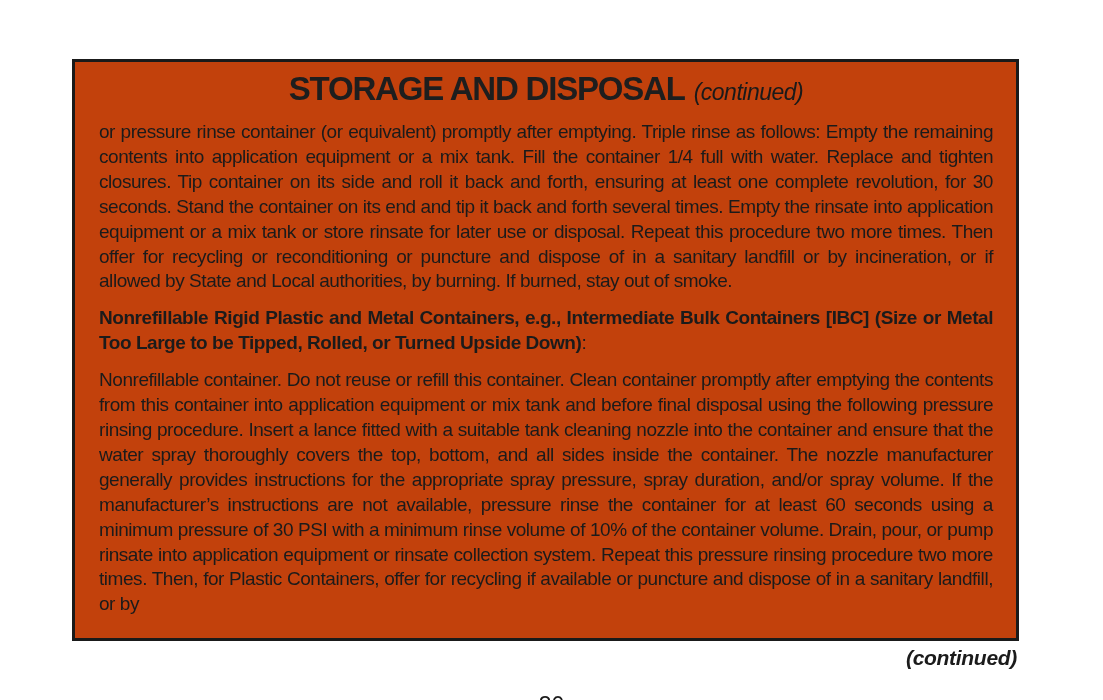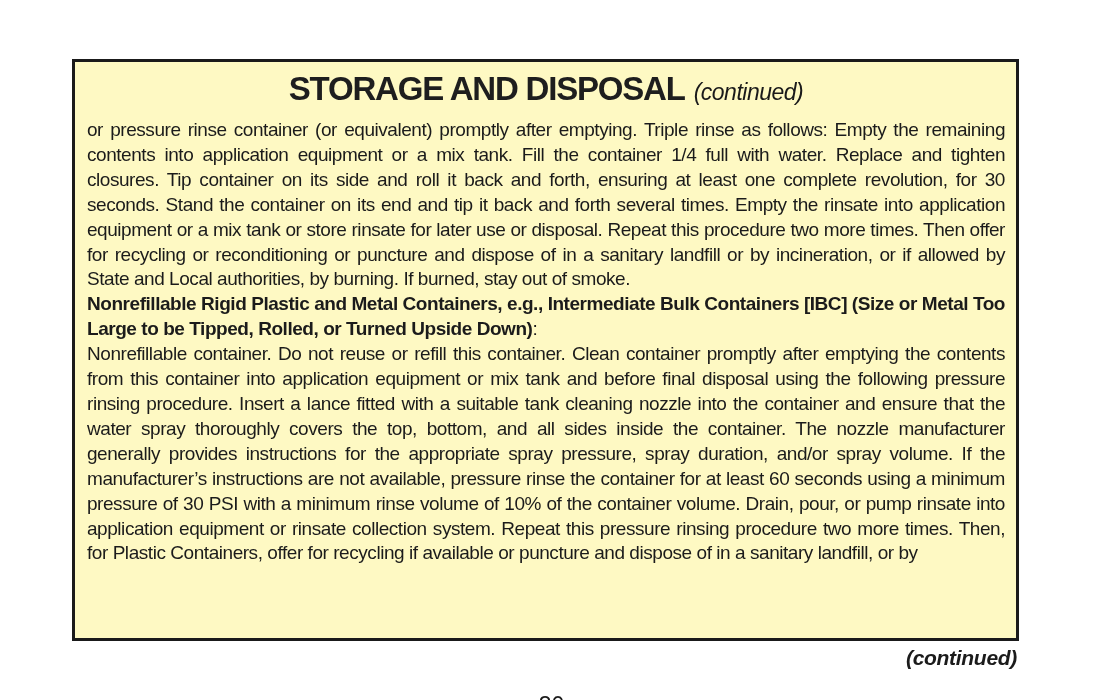--- a/index.html
+++ b/index.html
@@ -17,21 +17,21 @@
   }
   .panel {
     position: absolute;
     left: 72px;
     top: 59px;
     width: 947px;
     height: 582px;
     border: 3px solid #1a1a1a;
     box-sizing: border-box;
     padding: 6px 11px 0 12px;
-    background: #fef9c3;
+    background: #c2410c;
     overflow: hidden;
   }
   .panel-title-row {
     text-align: center;
     margin: 2px 0 10px 0;
     white-space: nowrap;
   }
   .panel-title {
     font-size: 33px;
     font-weight: bold;
@@ -42,21 +42,21 @@
     font-size: 23px;
     font-style: italic;
     font-weight: normal;
     margin-left: 9px;
     letter-spacing: -0.5px;
   }
   .text-block {
     width: 100%;
   }
   .para {
-    margin: 0;
+    margin: 12px;
     font-size: 19px;
     line-height: 24.9px;
     letter-spacing: -0.45px;
     text-align: justify;
     color: #1b1b1b;
   }
   .para.bold-heading {
     font-weight: bold;
   }
   .para.bold-heading .regular-suffix {

